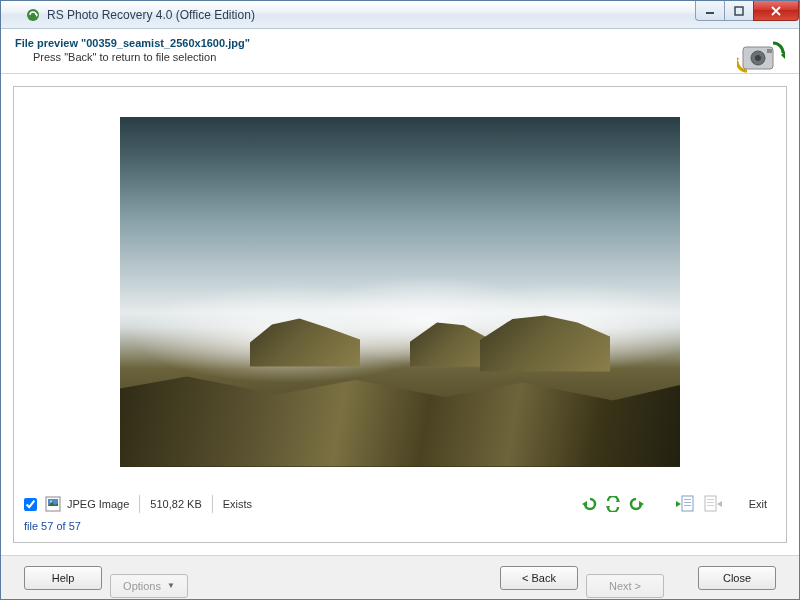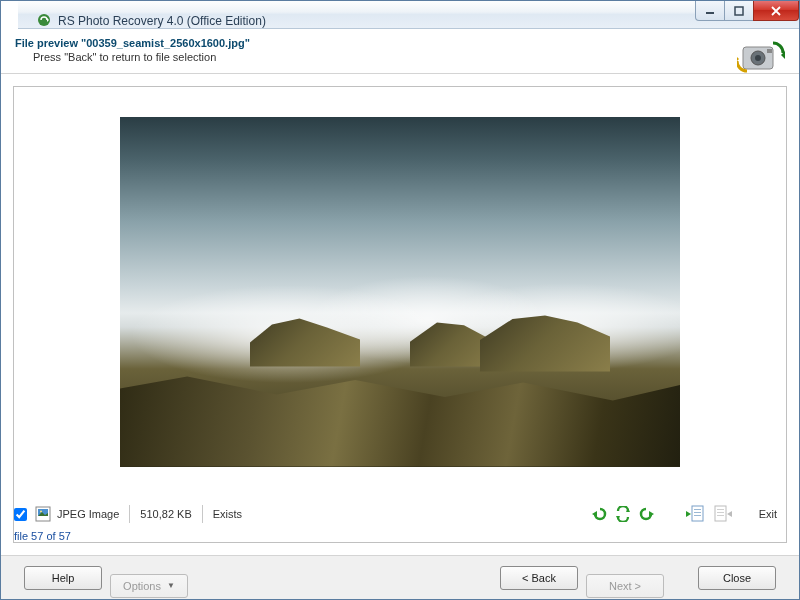--- a/index.html
+++ b/index.html
@@ -13,24 +13,23 @@
     border: 1px solid #5a7ca0;
     display: flex;
     flex-direction: column;
   }
   
   .titlebar {
     height: 28px;
     background: linear-gradient(to bottom, #fdfefe 0%, #eef3f8 40%, #dfe9f3 50%, #e8eff7 100%);
     border-bottom: 1px solid #b8c8d8;
     display: flex;
-    align-items: flex-end;
-    padding-left: 18px;
+    align-items: center;
+    padding-left: 24px;
     position: relative;
-    margin-left: 17px;
   }
   .titlebar .app-icon {
     width: 16px; height: 16px; margin-right: 6px;
   }
   .titlebar .title { color: #2a3f55; font-size: 12px; }
   .win-controls {
     position: absolute;
     right: 0;
     top: 0;
     display: flex;
@@ -86,21 +85,21 @@
   .content-wrap {
     flex: 1;
     padding: 12px;
     display: flex;
     flex-direction: column;
   }
   .preview-box {
     flex: 1;
     border: 1px solid #c0c0c0;
     background: #fff;
-    padding: 0;
+    padding: 10px;
     display: flex;
     flex-direction: column;
   }
   .image-area {
     flex: 1;
     display:flex;
     align-items:center;
     justify-content:center;
   }
   .preview-image {

